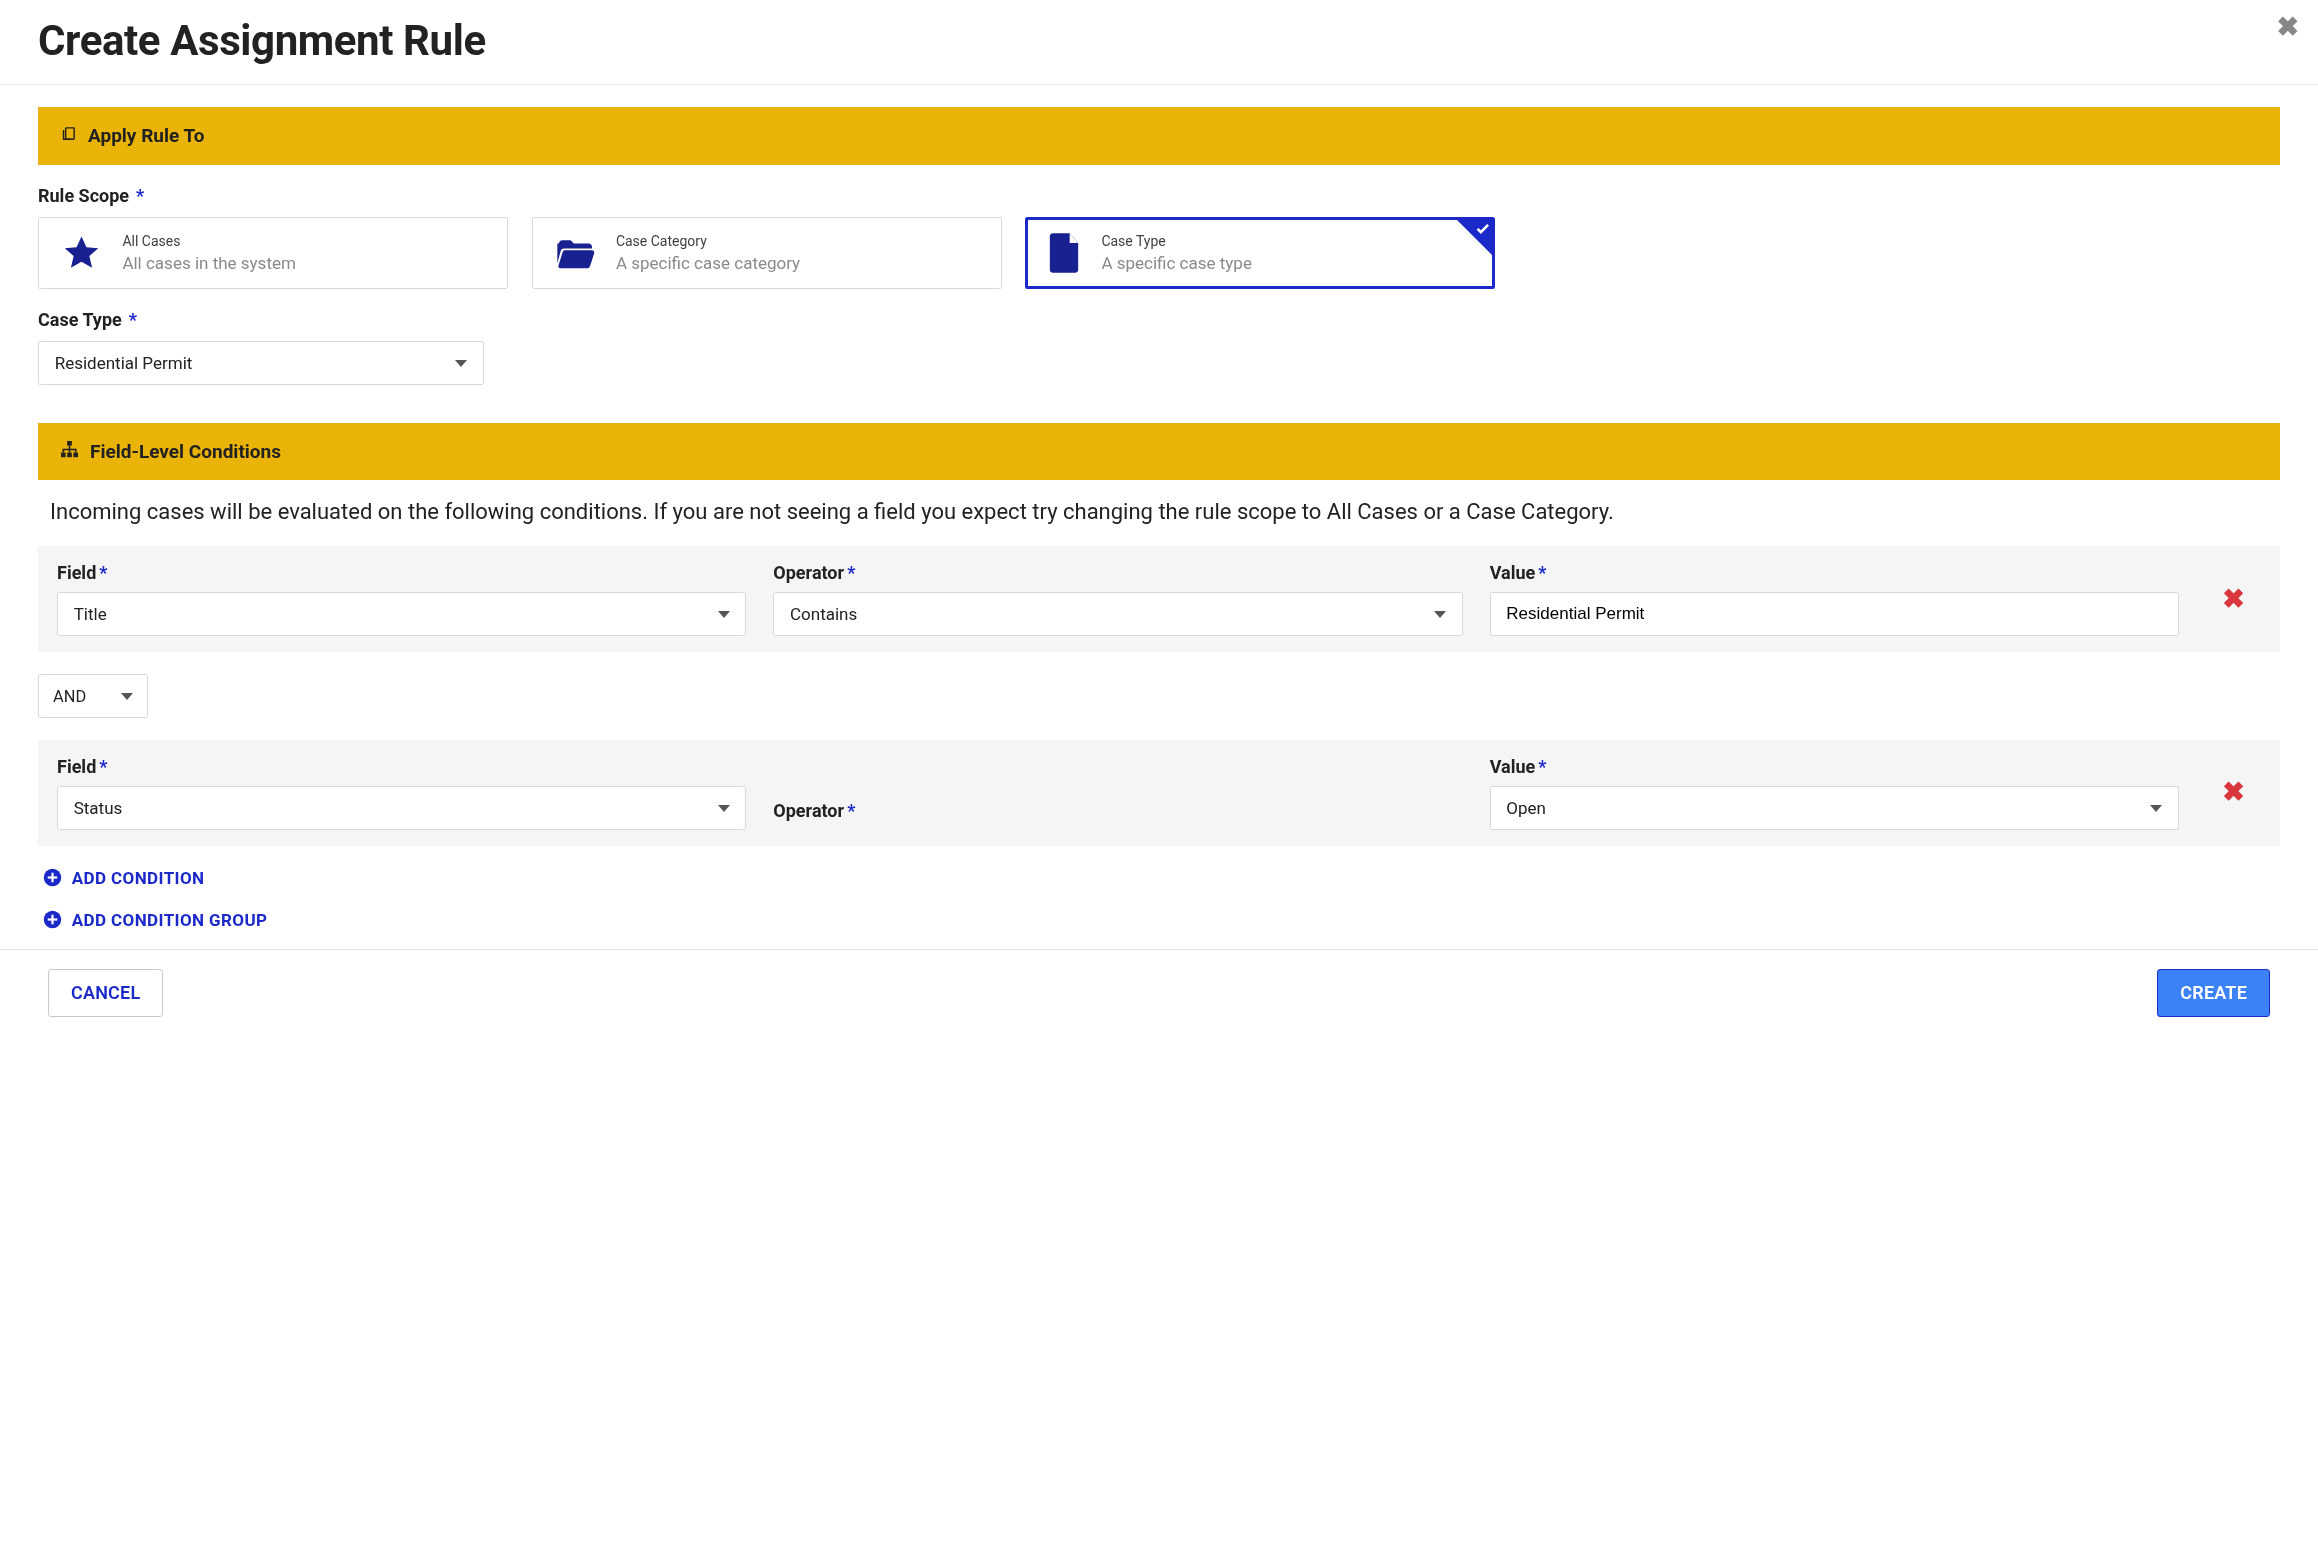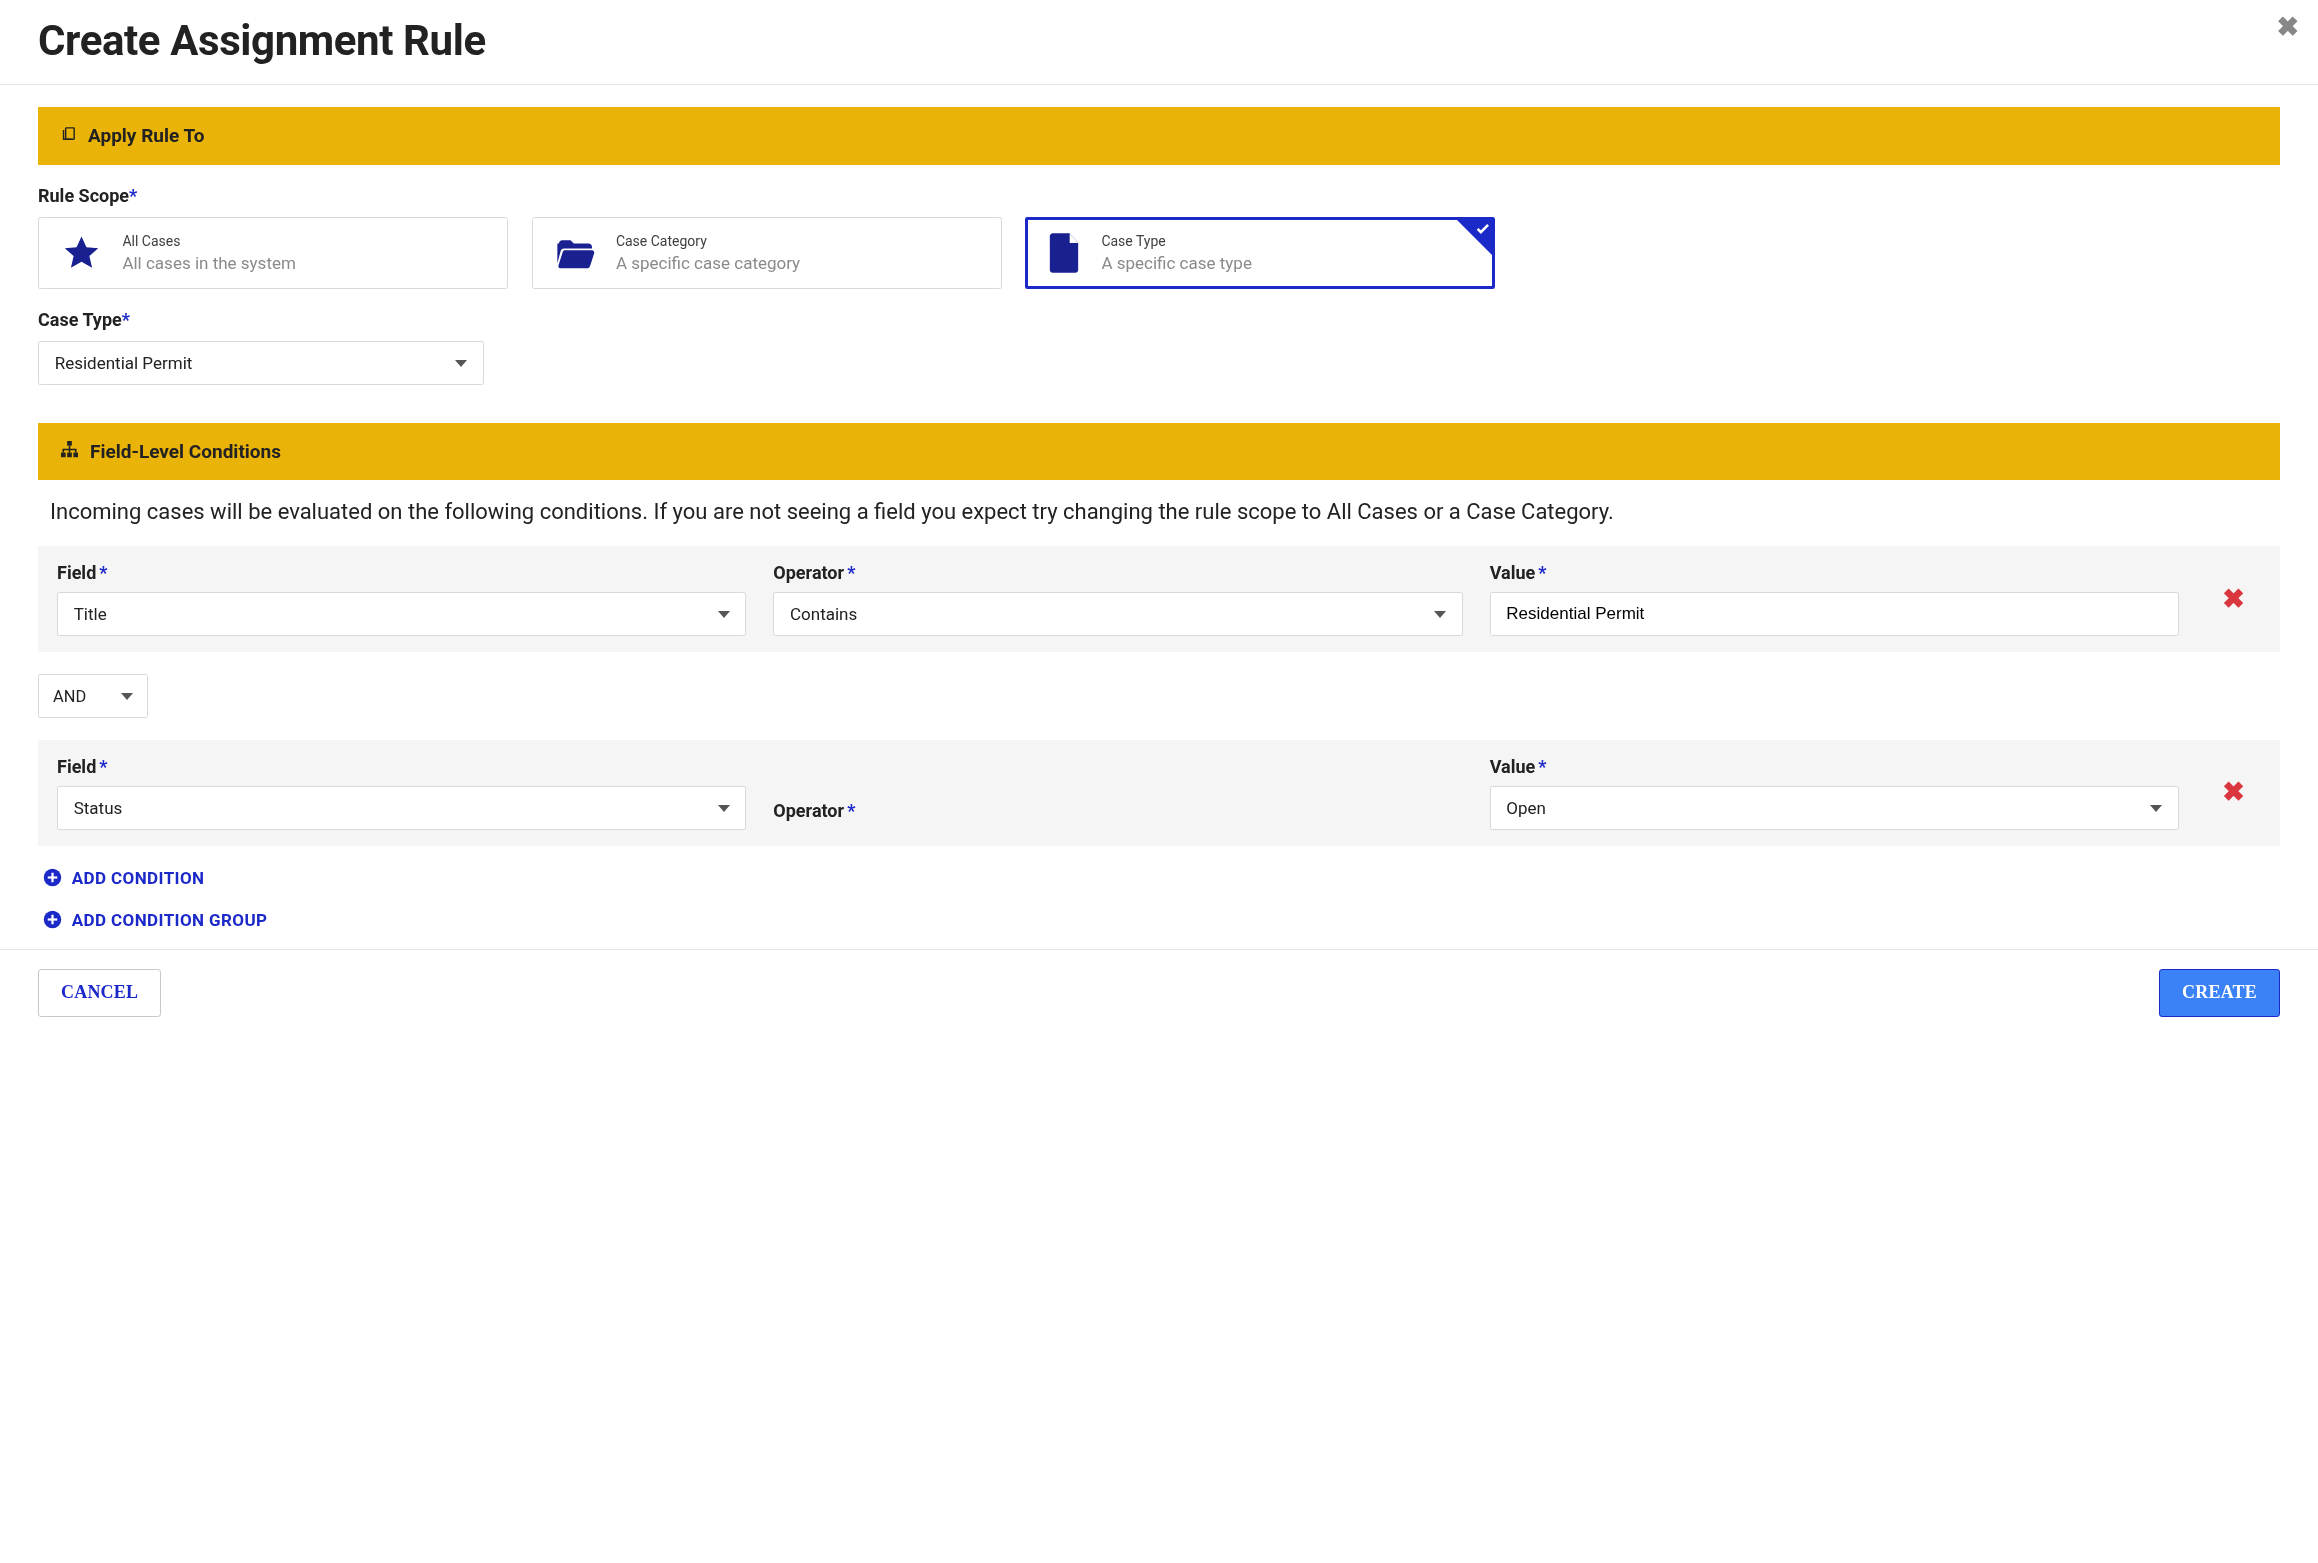--- a/index.html
+++ b/index.html
@@ -53,21 +53,21 @@
   }
   .section-bar svg { flex: none; }
 
   .field-block { margin-top: 20.4px; }
   .field-label {
     font-weight: 700;
     font-size: 18px;
     margin-bottom: 11px;
     display: flex;
     align-items: center;
-    gap: 0;
+    gap: 7px;
   }
   .req {
     color: #1c29c9;
     font-weight: 700;
   }
 
   
   .scope-cards { display: flex; gap: 23.5px; }
   .scope-card {
     border: 0.8px solid #d9d9d9;
@@ -205,25 +205,24 @@
     letter-spacing: 0.4px;
     margin-top: 22px;
     cursor: pointer;
     padding-left: 4.7px;
   }
   .add-link svg { flex: none; }
 
   
   .modal-footer {
     border-top: 0.8px solid #e5e5e5;
-    padding: 19px 38px;
+    padding: 19px 48px;
     display: flex;
     justify-content: space-between;
     align-items: center;
-    font-family: Liberation Serif, serif;
   }
   .btn {
     font-size: 18px;
     font-weight: 600;
     padding: 12.5px 22px;
     border-radius: 3.1px;
     cursor: pointer;
     letter-spacing: 0.2px;
   }
   .btn-secondary {

